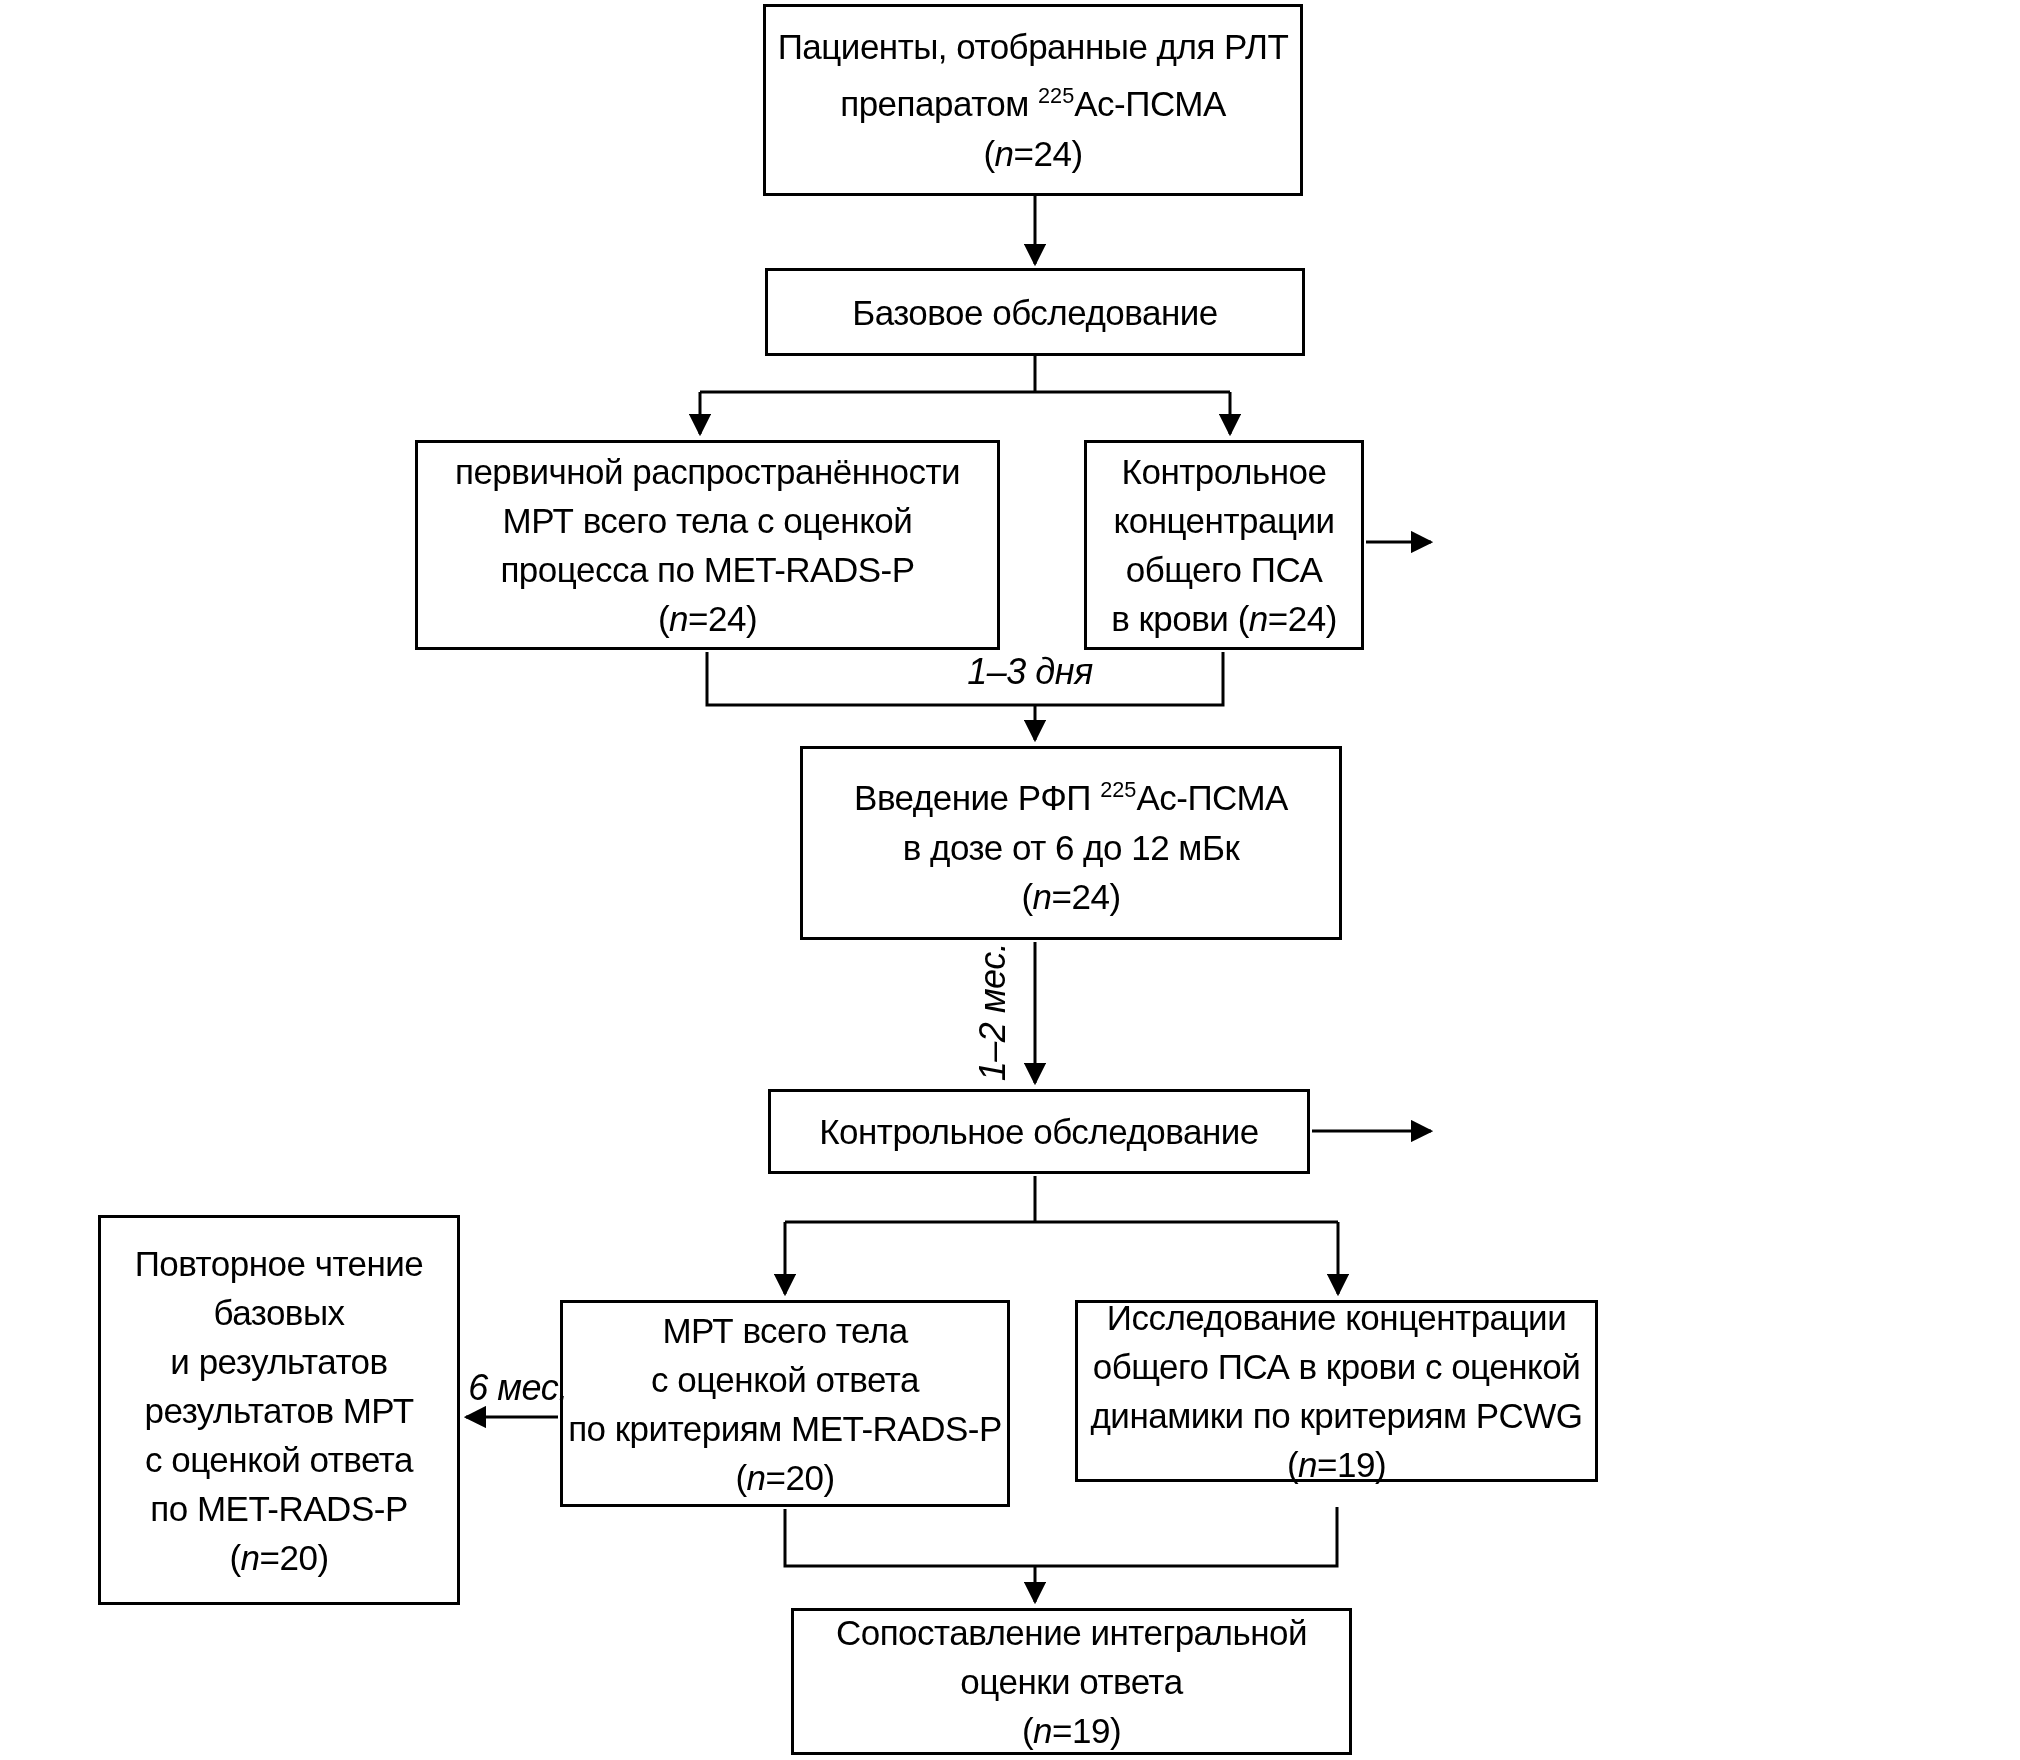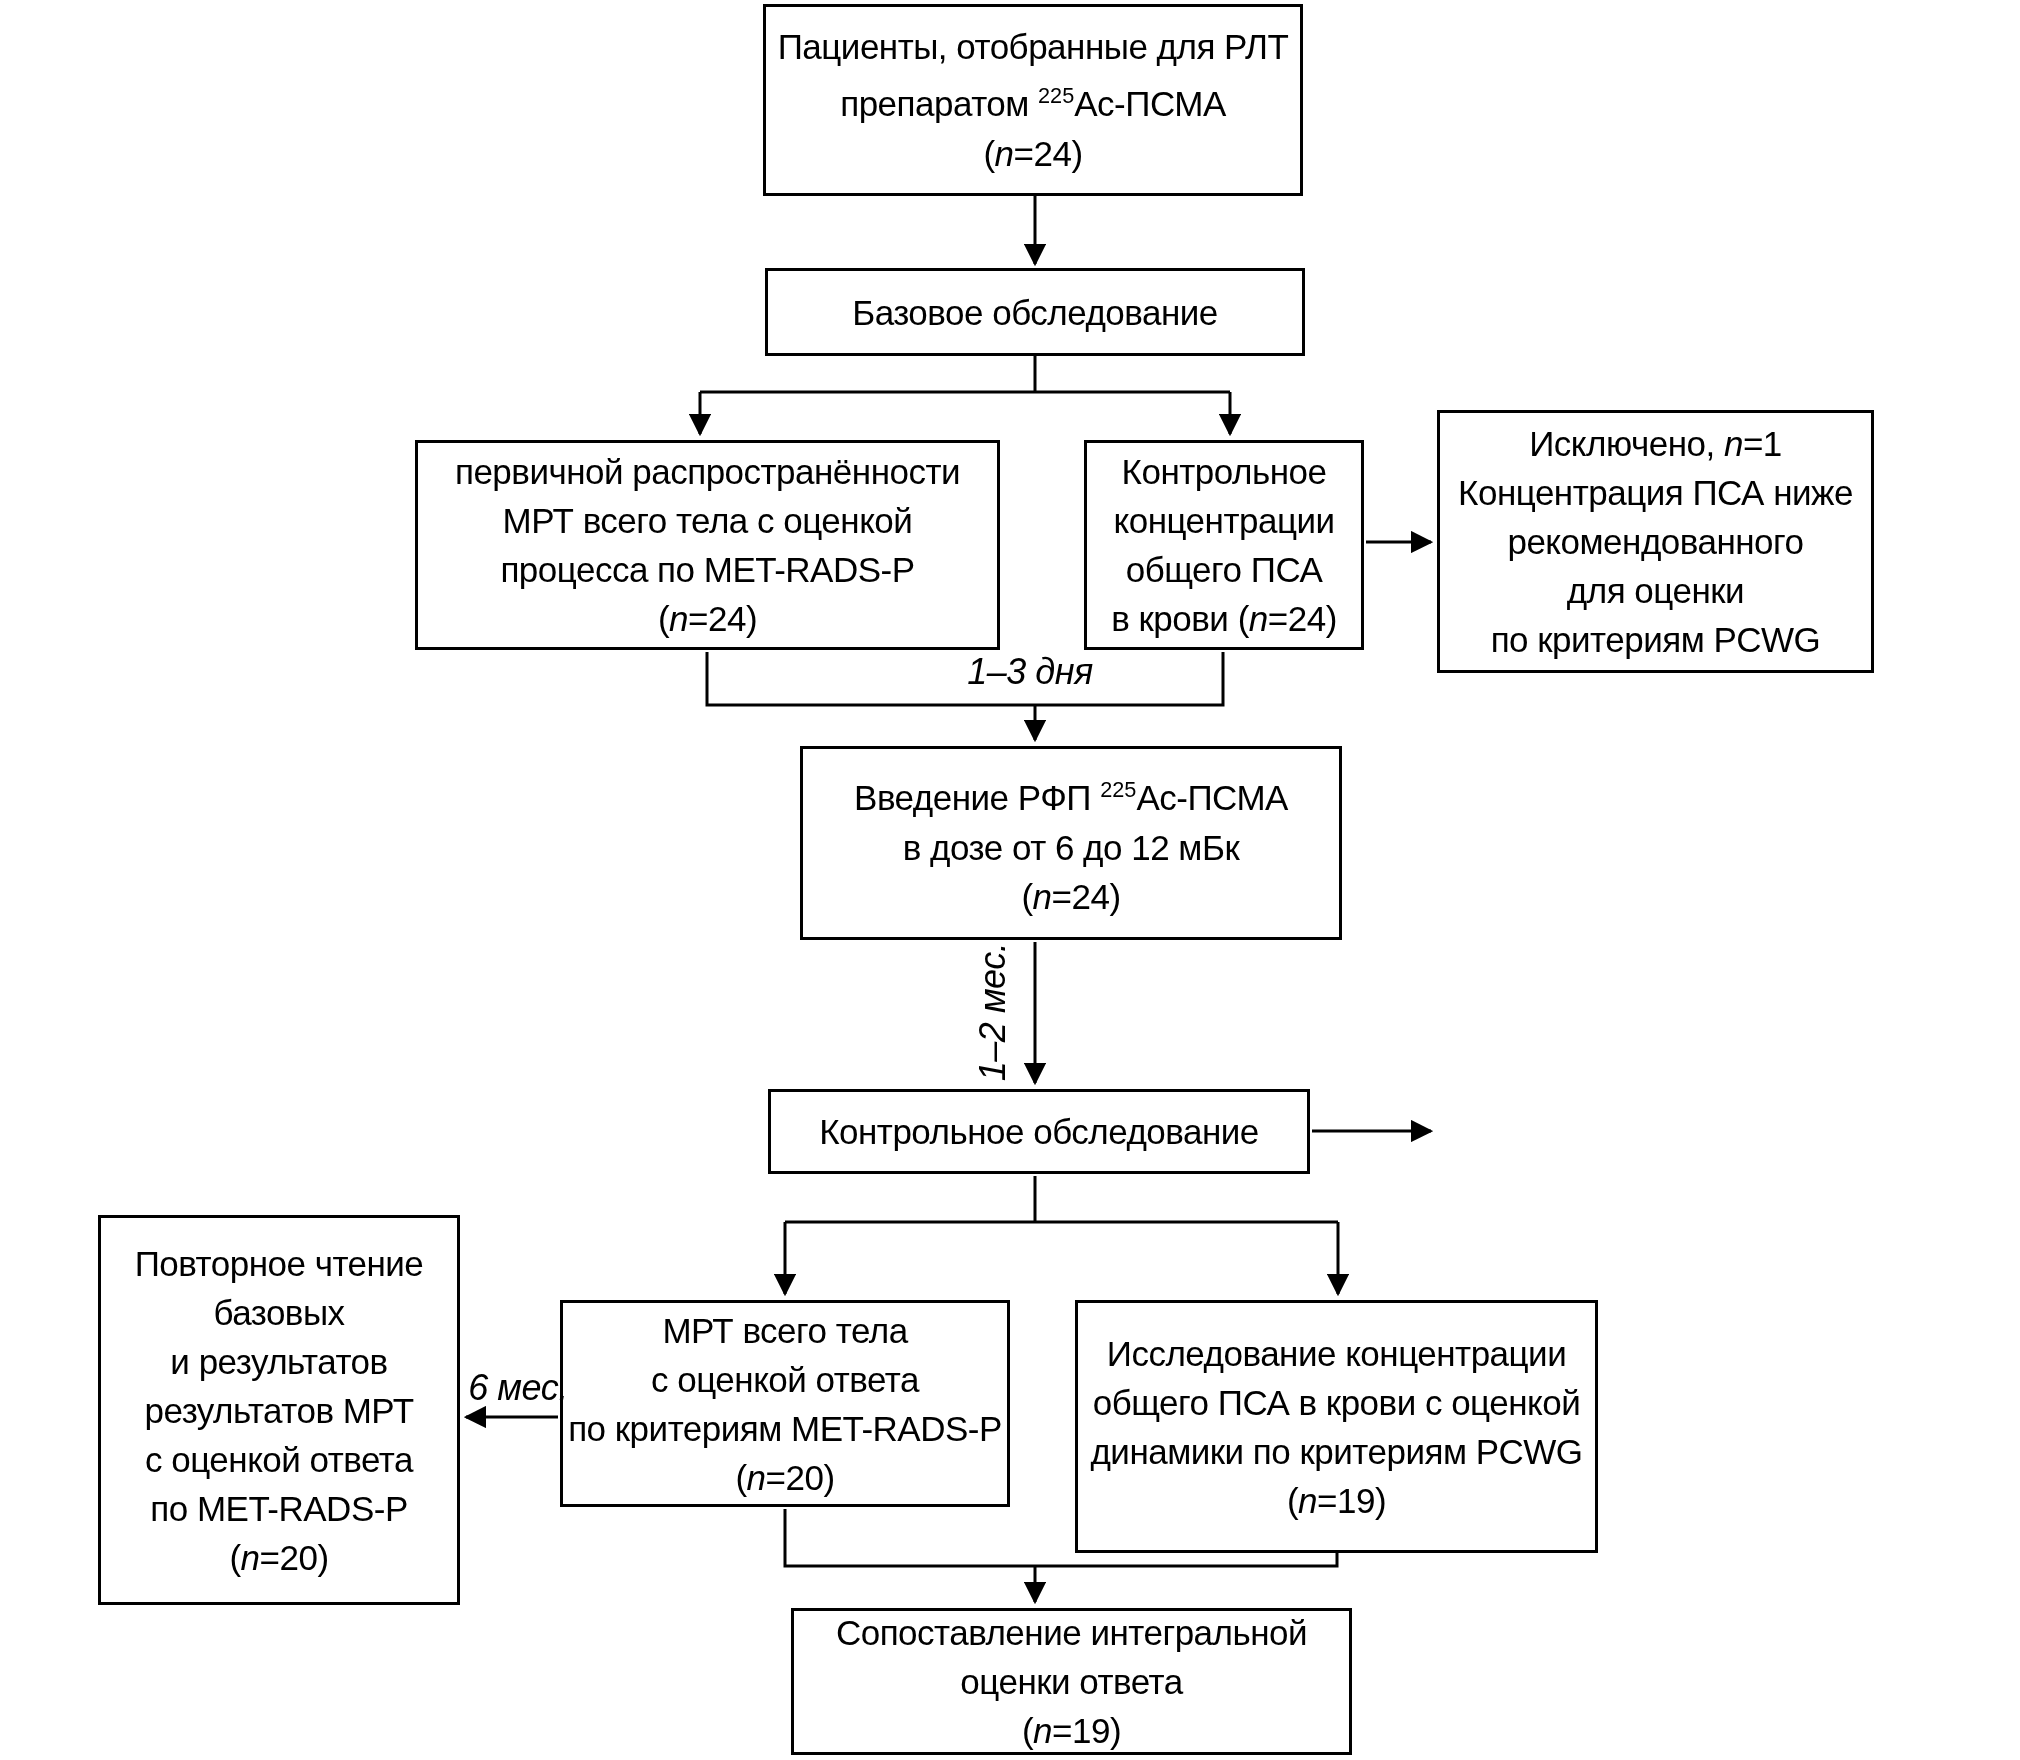--- a/index.html
+++ b/index.html
@@ -71,27 +71,20 @@
     <div class="bline"><span>(</span><span class="italic">n</span><span>=24)</span></div>
   </div>
 
   <div class="box" style="left:1084px;top:440px;width:280px;height:210px">
     <div class="bline">Контрольное</div>
     <div class="bline">концентрации</div>
     <div class="bline">общего ПСА</div>
     <div class="bline"><span>в крови (</span><span class="italic">n</span><span>=24)</span></div>
   </div>
 
-  <div class="box" style="left:1437px;top:410px;width:437px;height:263px">
-    <div class="bline"><span>Исключено, </span><span class="italic">n</span><span>=1</span></div>
-    <div class="bline">Концентрация ПСА ниже</div>
-    <div class="bline">рекомендованного</div>
-    <div class="bline">для оценки</div>
-    <div class="bline">по критериям PCWG</div>
-  </div>
 
   <div class="box" style="left:800px;top:746px;width:542px;height:194px">
     <div class="bline"><span>Введение РФП </span><span class="sup">225</span><span>Ac-ПСМА</span></div>
     <div class="bline">в дозе от 6 до 12 мБк</div>
     <div class="bline"><span>(</span><span class="italic">n</span><span>=24)</span></div>
   </div>
 
   <div class="box" style="left:768px;top:1089px;width:542px;height:85px">
     <div class="bline">Контрольное обследование</div>
   </div>
@@ -107,21 +100,21 @@
     <div class="bline"><span>(</span><span class="italic">n</span><span>=20)</span></div>
   </div>
 
   <div class="box" style="left:560px;top:1300px;width:450px;height:207px">
     <div class="bline">МРТ всего тела</div>
     <div class="bline">с оценкой ответа</div>
     <div class="bline">по критериям MET-RADS-P</div>
     <div class="bline"><span>(</span><span class="italic">n</span><span>=20)</span></div>
   </div>
 
-  <div class="box" style="left:1075px;top:1300px;width:523px;height:253px">
+  <div class="box" style="left:1075px;top:1300px;width:523px;height:182px">
     <div class="bline">Исследование концентрации</div>
     <div class="bline">общего ПСА в крови с оценкой</div>
     <div class="bline">динамики по критериям PCWG</div>
     <div class="bline"><span>(</span><span class="italic">n</span><span>=19)</span></div>
   </div>
 
   <div class="box" style="left:791px;top:1608px;width:561px;height:147px">
     <div class="bline">Сопоставление интегральной</div>
     <div class="bline">оценки ответа</div>
     <div class="bline"><span>(</span><span class="italic">n</span><span>=19)</span></div>

